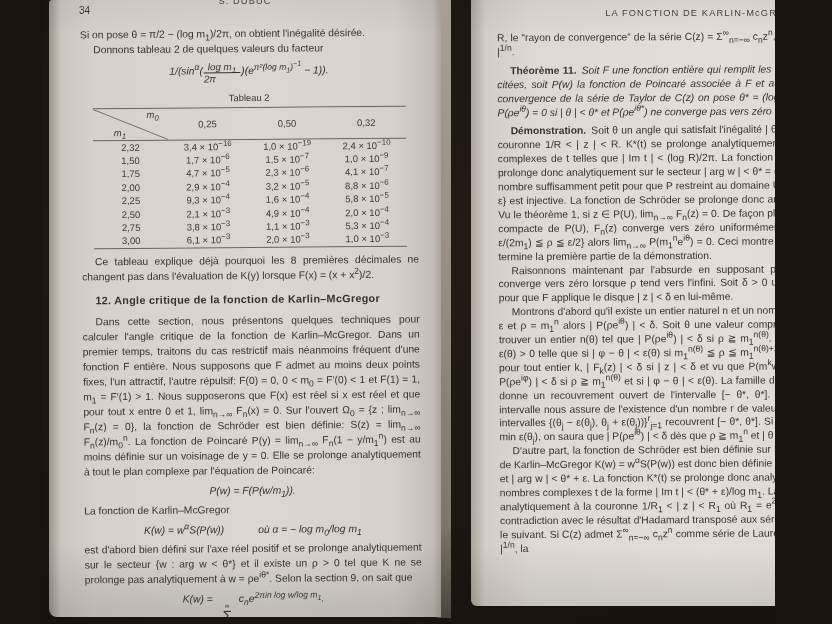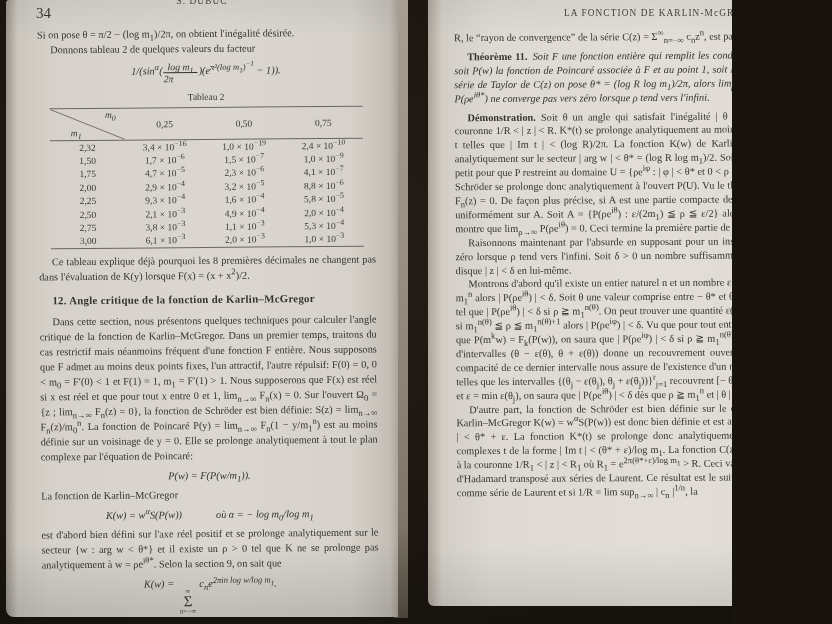--- a/index.html
+++ b/index.html
@@ -1,35 +1,35 @@
 <!DOCTYPE html>
 <html><head>
 <meta charset="utf-8">
 <style>
   html,body{margin:0;padding:0;background:#18130f;}
   .photo{position:relative;width:732px;height:624px;overflow:hidden;
          background:radial-gradient(900px 600px at 45% 40%, #241d16 0%, #14100c 85%);
-         font-family:Liberation Serif, serif;}
+         font-family:Liberation Sans, sans-serif;margin-left:43px;}
   .gutter{position:absolute;left:394px;top:0;width:14px;height:618px;
           background:linear-gradient(180deg,#a79f91 0%,#968e80 45%,#7d7567 85%,#4a443b 100%);}
   .page{position:absolute;top:0;overflow:hidden;color:#36312c;}
   .page-left{left:6px;width:392px;height:617px;border-radius:3px 0 0 8px;
     background:
       linear-gradient(180deg,rgba(0,0,0,.05) 0%,rgba(0,0,0,0) 6%,rgba(0,0,0,0) 88%,rgba(0,0,0,.12) 99%),
       linear-gradient(90deg,#9a948a 0%,#cbc7bf 3%,#d6d2ca 12%,#dbd7d0 55%,#d6d2ca 88%,#c2bdb5 98%,#aaa49a 100%);}
   .page-right{left:428px;width:424px;height:606px;border-radius:0 4px 30px 6px;
     background:
       radial-gradient(130px 90px at 102% -6%,rgba(20,14,9,.75),rgba(20,14,9,0) 70%),
       radial-gradient(160px 110px at 103% 103%,rgba(20,14,9,.45),rgba(20,14,9,0) 68%),
       linear-gradient(180deg,rgba(0,0,0,.05) 0%,rgba(0,0,0,0) 6%,rgba(0,0,0,0) 90%,rgba(0,0,0,.10) 100%),
       linear-gradient(90deg,#aba49a 0%,#d2cec6 3%,#dedad3 13%,#e2ded7 50%,#dedad3 86%,#cfcac2 97%,#bcb6ad 100%); padding-left: 48px;}
   .rh{position:absolute;left:0;right:0;text-align:center;font-size:9.3px;letter-spacing:1.1px;color:#45403a;}
   .rh-left{top:-4px;}
   .rh-right{top:8px;}
-  .pagenum{position:absolute;font-size:15px;color:#3b3631;}
+  .pagenum{position:absolute;font-size:10px;color:#3b3631;}
   .pn-left{top:5px;left:30px;}
   .pn-right{top:8px;right:36px;}
   .content{position:absolute;top:26px;bottom:0;font-size:10.3px;line-height:15px;text-align:justify;}
   .page-left .content{left:31px;right:24px;transform:rotate(-0.5deg);transform-origin:50% 0;}
   .page-right .content{top:30px;left:26px;right:34px;line-height:13.9px;transform:rotate(-0.35deg);transform-origin:50% 0;}
   p{margin:0;}
   .indent{text-indent:13px;}
   .gap{margin-top:5px;}
   .formula{text-align:center;font-style:italic;margin:5px 0 4px;text-indent:0;}
   .frac{display:inline-block;vertical-align:-0.85em;text-align:left;line-height:1.15;font-size:.95em;margin:0 1px;}
@@ -75,21 +75,21 @@
           <tr>
             <th class="diag">
               <svg viewBox="0 0 100 30" preserveAspectRatio="none">
                   <line x1="0" y1="0" x2="100" y2="30" stroke="#6a655e" stroke-width="0.9" vector-effect="non-scaling-stroke"></line>
                 </svg>
               <span class="m0">m<sub>0</sub></span>
               <span class="m1">m<sub>1</sub></span>
             </th>
             <th>0,25</th>
             <th>0,50</th>
-            <th>0,75</th>
+            <th>0,32</th>
           </tr>
         </thead>
         <tbody>
           <tr>
               <th>2,32</th>
               <td>3,4 × 10<sup>−16</sup></td>
               <td>1,0 × 10<sup>−19</sup></td>
               <td>2,4 × 10<sup>−10</sup></td>
             </tr>
           <tr>

